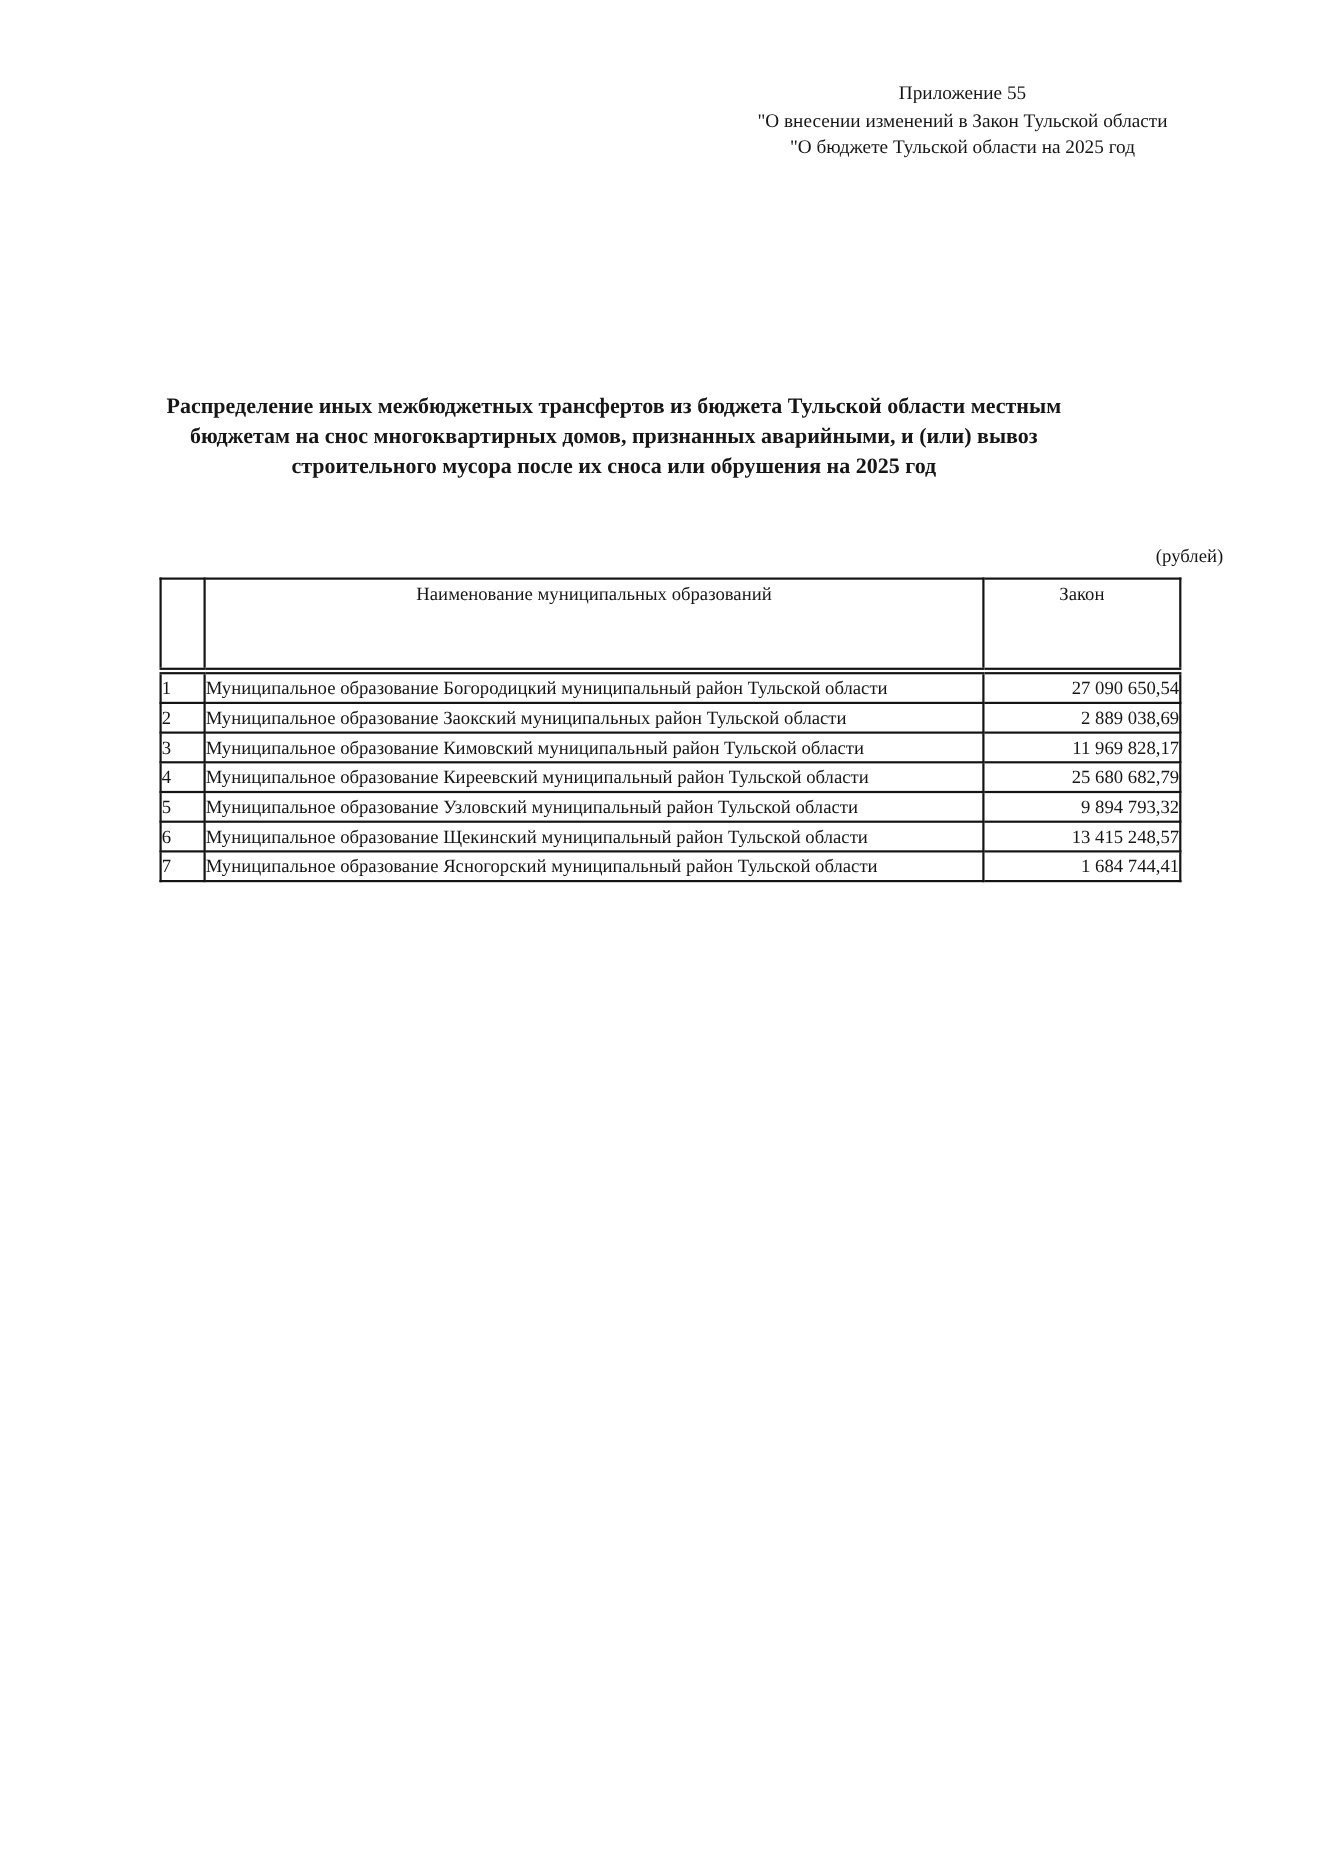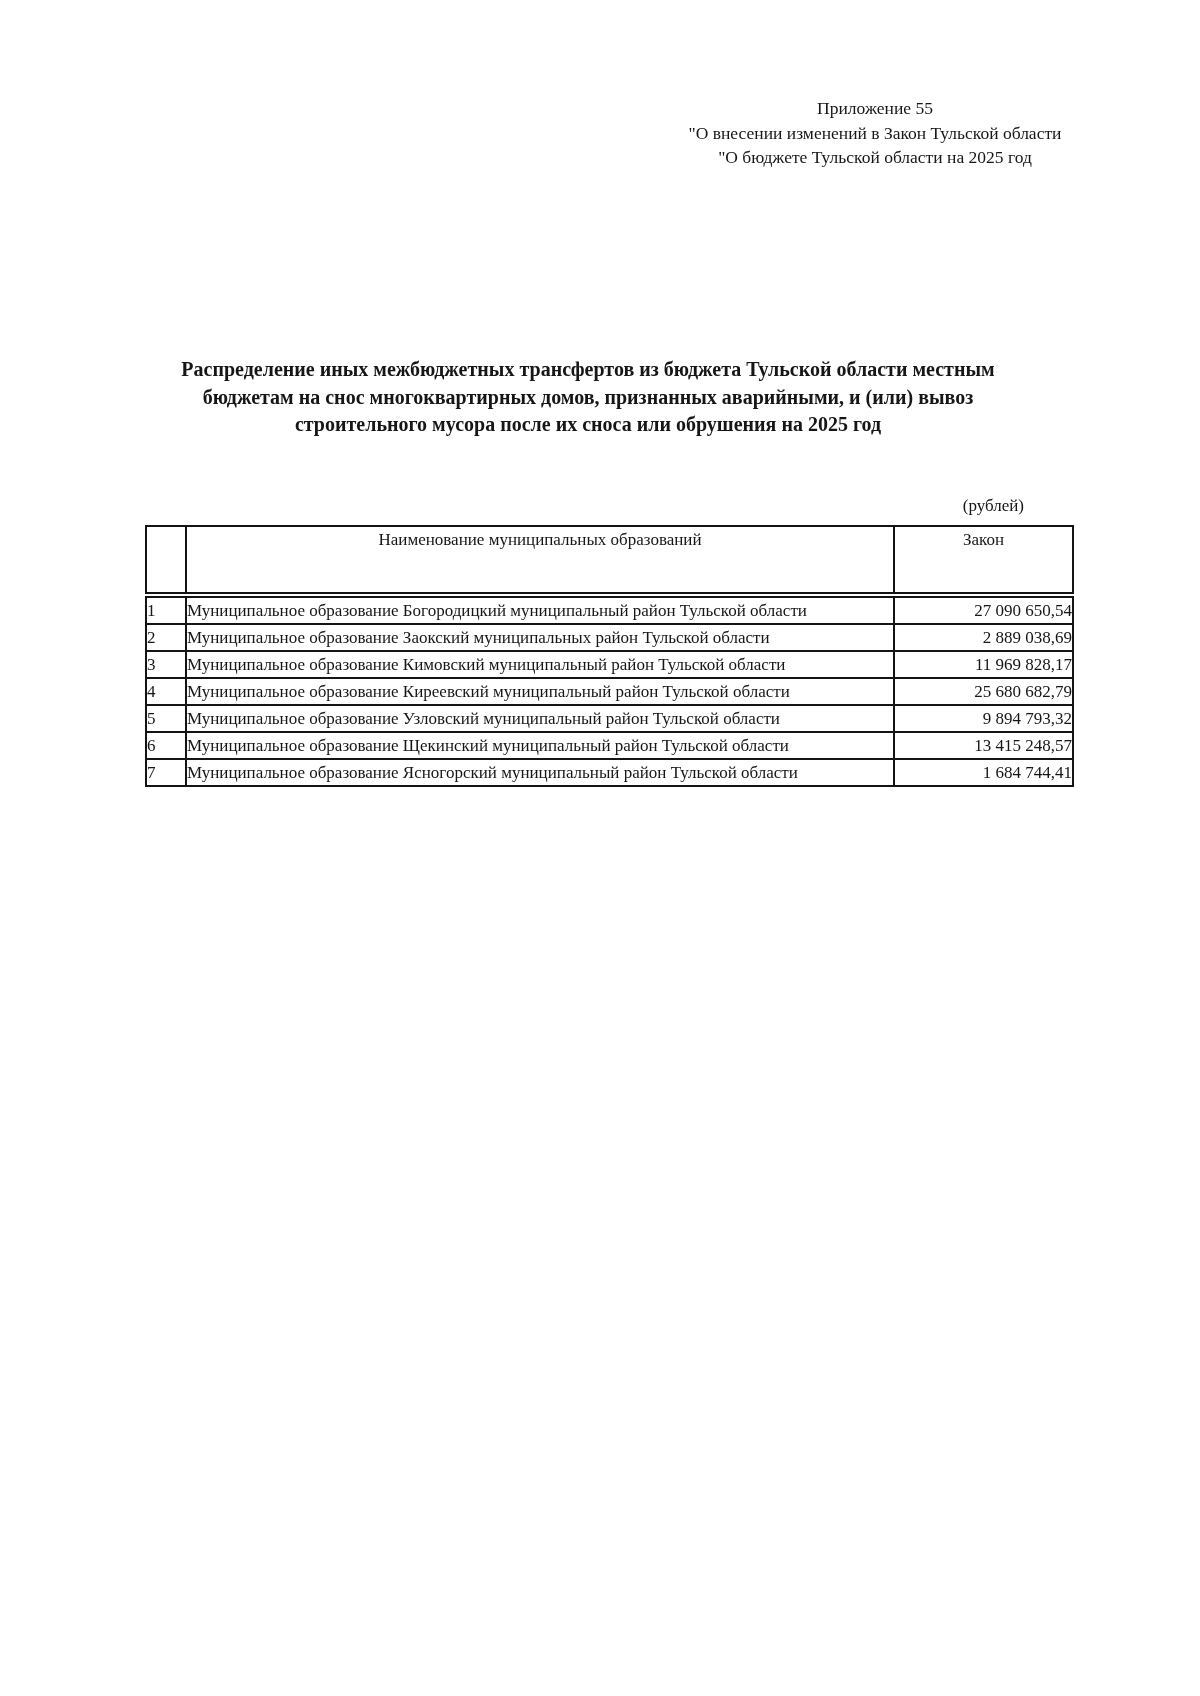--- a/index.html
+++ b/index.html
@@ -12,50 +12,50 @@
     width: 1200px;
     height: 1696px;
     margin: 0 auto;
     background: #ffffff;
     font-family: "Liberation Serif", "DejaVu Serif", serif;
     color: #161616;
     overflow: hidden;
   }
   .appendix-note {
     position: absolute;
-    top: 96px;
+    top: 72px;
     left: 665px;
     width: 420px;
     text-align: center;
     font-size: 17.5px;
     line-height: 24.5px;
   }
   .table-reference {
     position: absolute;
     top: 255px;
     left: 690px;
     width: 400px;
     text-align: center;
     font-size: 17.5px;
     line-height: 25px;
   }
   .doc-title {
     position: absolute;
     top: 356px;
-    left: 148px;
+    left: 118px;
     width: 880px;
     text-align: center;
     font-weight: bold;
     font-size: 20px;
     line-height: 27.5px;
   }
   .currency-note {
     position: absolute;
     top: 496px;
-    left: 824px;
+    left: 912px;
     width: 200px;
     text-align: right;
     font-size: 17px;
   }
   table.alloc {
     position: absolute;
     left: 145px;
     top: 525px;
     width: 927px;
     border-collapse: collapse;
@@ -67,21 +67,21 @@
   table.alloc col.c-sum  { width: 179px; }
   table.alloc th, table.alloc td {
     border: 2px solid #141414;
     font-weight: normal;
     overflow: hidden;
     white-space: nowrap;
   }
   table.alloc thead th {
     height: 61px;
     vertical-align: top;
-    padding: 3px 2px 1px 2px;
+    padding: 3px 2px 16px 2px;
     text-align: center;
     border-bottom: 6px double #141414;
     margin-top: 36px;
   }
   table.alloc tbody td {
     height: 25px;
     padding: 0;
     vertical-align: middle;
   }
   td.cell-num  { padding-left: 5px; }

